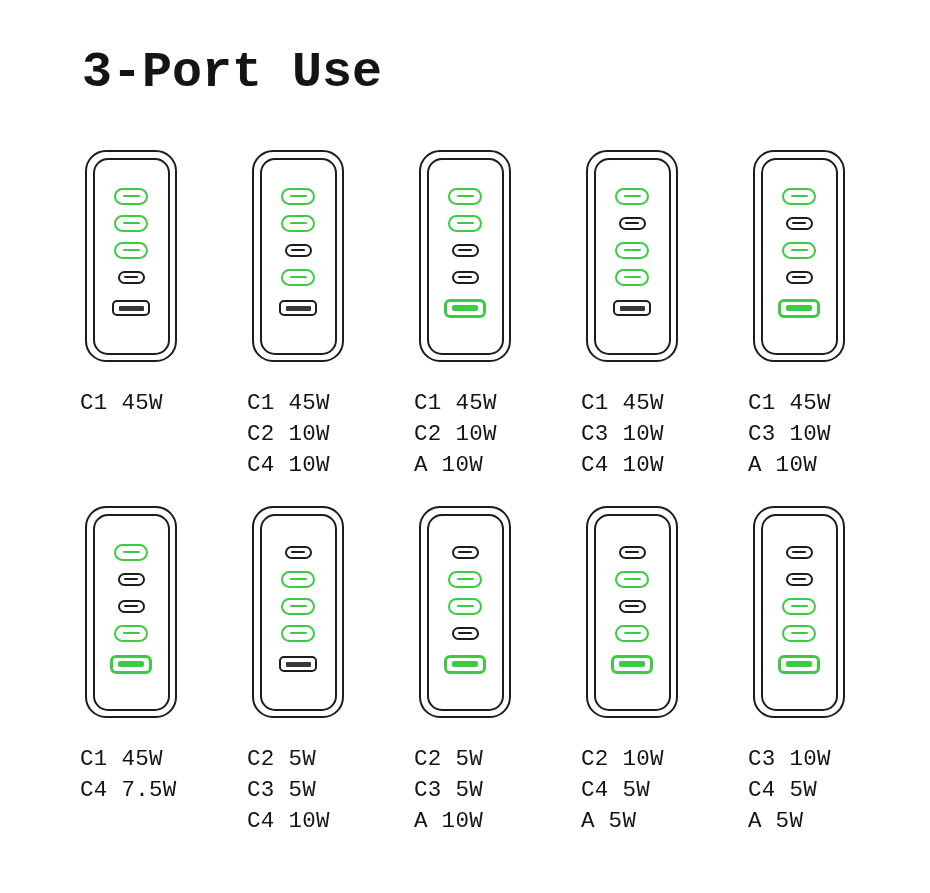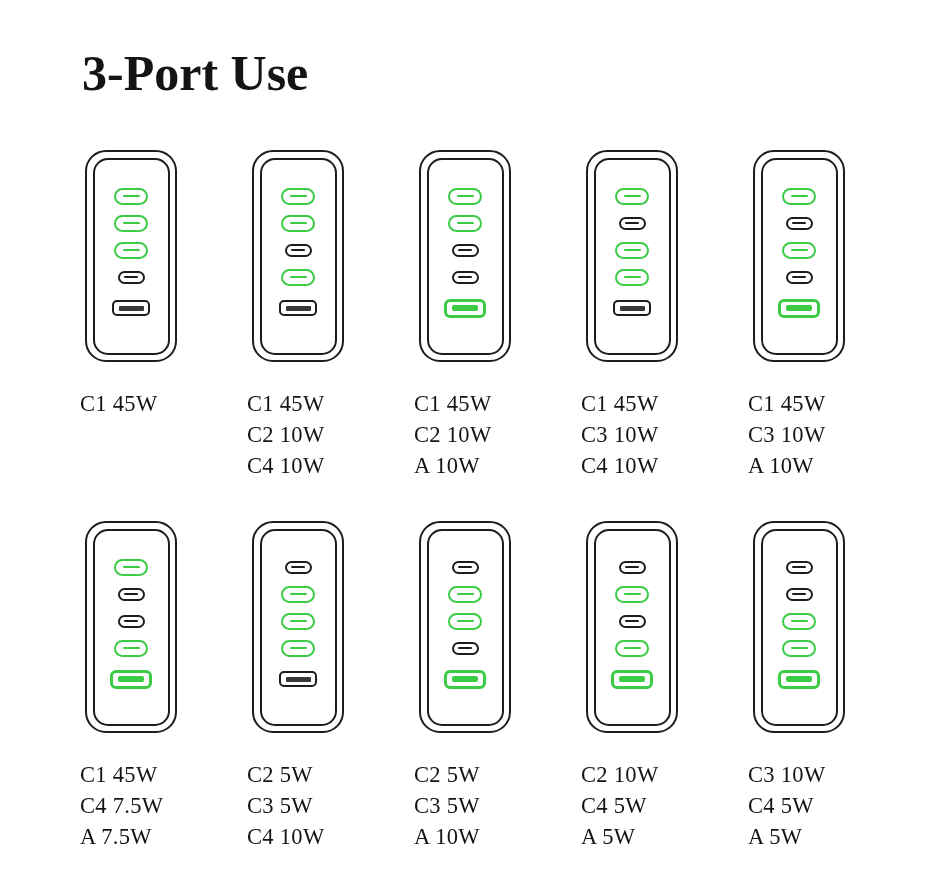--- a/index.html
+++ b/index.html
@@ -5,33 +5,33 @@
   :root{
     --green:#3BCB45;
     --dark:#1D1D1D;
     --text:#141414;
     --bg:#FFFFFF;
   }
   *{margin:0;padding:0;}
   body{background:#fff;}
   .page{
     width:930px;height:893px;background:var(--bg);
-    font-family:Liberation Serif, serif;
+    font-family:Liberation Mono, monospace;
     overflow:hidden;position:relative;
   }
   .title{
     padding:48px 0 0 82px;
     font-size:50px;line-height:1;font-weight:800;
     color:var(--text);letter-spacing:0px;
   }
   .grid{
     margin:52px 0 0 80px;
     display:grid;
     grid-template-columns:repeat(5,167px);
-    row-gap:40px;
+    row-gap:25px;
   }
   .cell{display:block;}
   .charger{
     box-sizing:border-box;
     width:92px;height:212px;margin-left:5px;
     border:2.5px solid var(--dark);
     border-radius:21px;
     padding:5.5px;background:var(--bg);
   }
   .charger-inner{
@@ -284,21 +284,20 @@
                 <div class="port a on">
                   <div class="pin"></div>
                 </div>
               </div>
             </div>
       </div>
     </div>
     <div class="label">
           <div class="label-line">C1 45W</div>
           <div class="label-line">C4 7.5W</div>
-          <div class="label-line">A 7.5W</div>
         </div>
   </div>
 
   <div class="cell">
     <div class="charger">
       <div class="charger-inner">
         <div class="ports">
               <div class="slot">
                 <div class="port c">
                   <div class="pin"></div>

